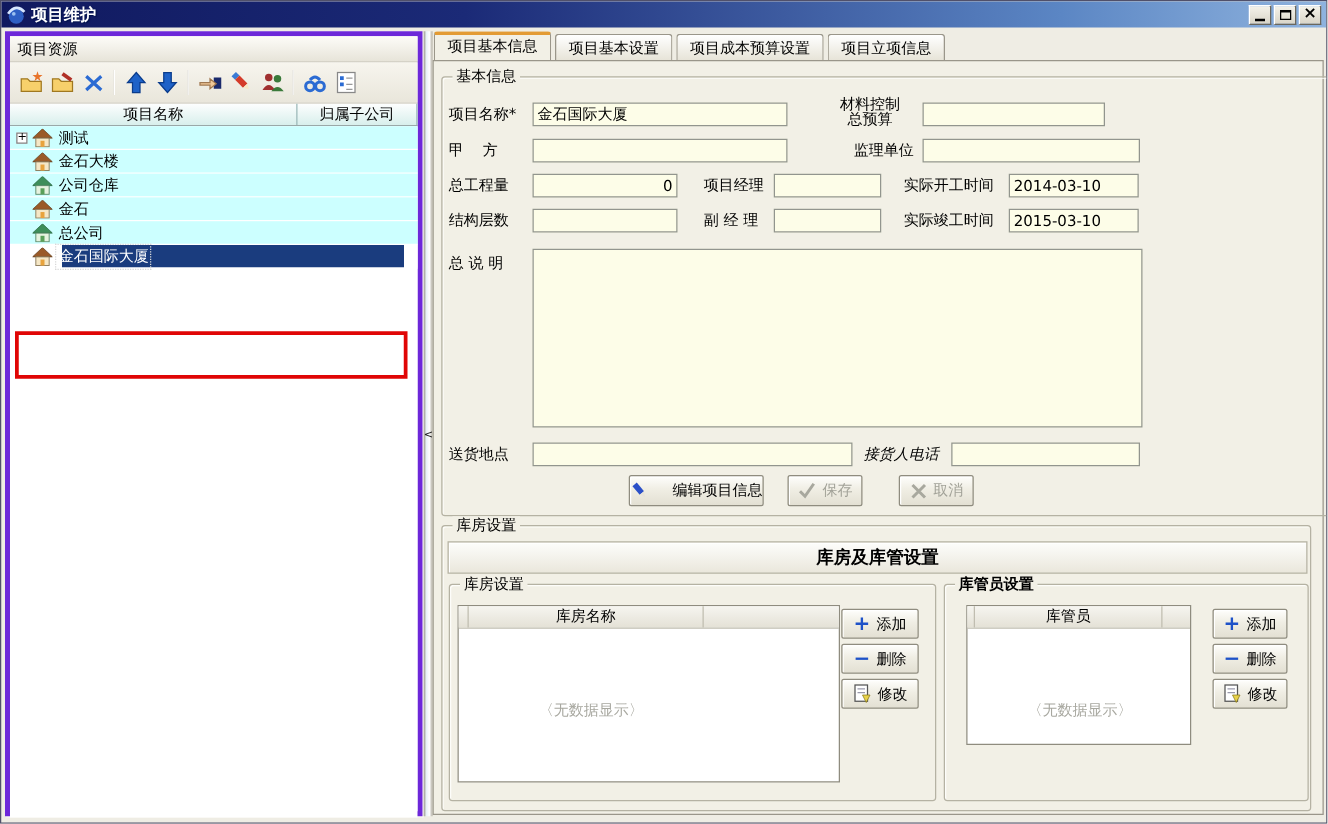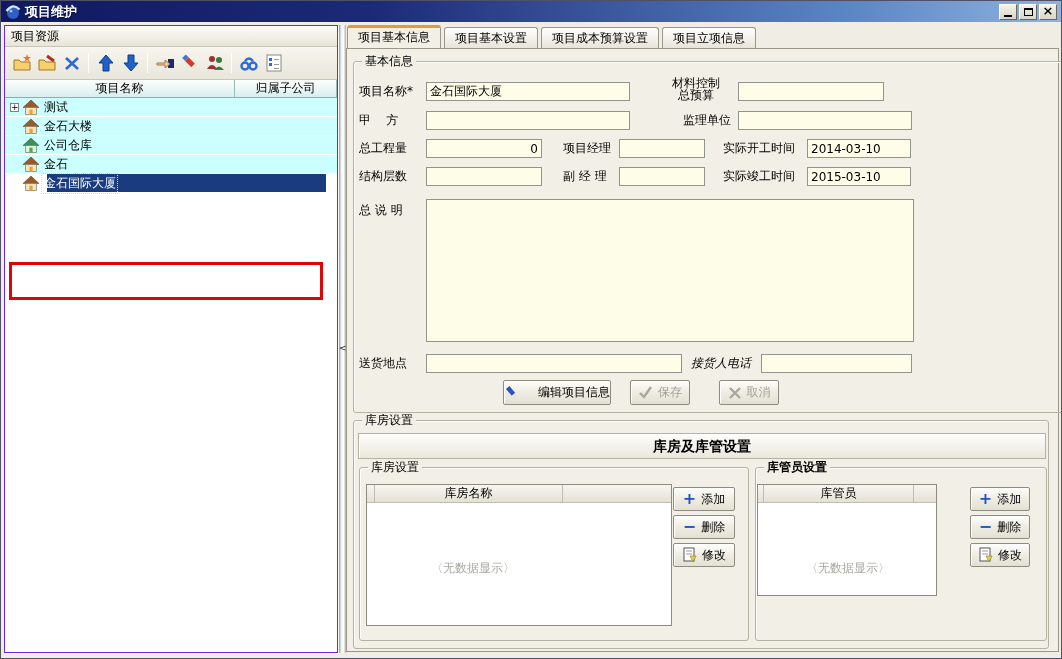--- a/index.html
+++ b/index.html
@@ -10,21 +10,21 @@
   .titlebar { position:absolute; top:0; left:0; right:0; height:21px; background:linear-gradient(90deg,#10195f 0%,#1b2a77 35%,#5b86c4 80%,#8fb3de 100%); display:flex; align-items:center; padding:0 4px; }
   .titlebar .app-icon { width:16px; height:16px; margin-right:4px; flex:0 0 auto; }
   .titlebar .title-text { color:#fff; font-weight:bold; font-size:13px; text-shadow:1px 1px 1px #00114a; flex:1; }
   .win-btns { display:flex; gap:2px; }
   .win-btn { width:18px; height:16px; background:linear-gradient(#F4F2EA,#D9D5C8); border:1px solid #fff; border-right-color:#6b675c; border-bottom-color:#6b675c; display:flex; align-items:center; justify-content:center; font-size:11px; line-height:1; cursor:default; }
   .glyph-min { width:8px; height:2px; background:#000; margin-top:8px; }
   .glyph-max { width:9px; height:8px; border:1px solid #000; border-top-width:2px; }
   .glyph-close { font-weight:bold; font-size:13px; margin-top:-2px; }
 
   
-  .left-panel { position:absolute; left:3px; top:24px; width:334px; height:628px; background:#fff; border:1px solid #6d28d9; box-shadow:1px 1px 0 #fbfaf5; }
+  .left-panel { position:absolute; left:3px; top:24px; width:334px; height:628px; background:#fff; border:4px solid #6d28d9; box-shadow:1px 1px 0 #fbfaf5; }
   .panel-caption { height:21px; line-height:21px; padding-left:6px; background:linear-gradient(#FDFCF8,#E7E4D9); border-bottom:1px solid #c9c5b8; font-size:12px; }
   .toolbar { height:33px; display:flex; align-items:center; background:linear-gradient(#F7F5EE,#E9E6DB); border-bottom:1px solid #c9c5b8; padding-left:4px; }
   .tool-btn { width:25px; height:25px; display:flex; align-items:center; justify-content:center; border:1px solid transparent; }
   .tool-sep { width:1px; height:20px; background:#b8b4a6; border-right:1px solid #fff; margin:0 4px; }
   .grid-header { height:18px; display:flex; background:linear-gradient(#FDFEFE,#D8EFEC); border-bottom:1px solid #9aa8a8; }
   .grid-header .hcell { line-height:17px; text-align:center; border-right:1px solid #9ab8b8; }
   .hcell.c1 { width:230px; }
   .hcell.c2 { flex:1; }
   .tree { position:relative; background:#fff; height:553px; }
   .tree-row { height:19px; display:flex; align-items:center; background:#CCFFFF; border-bottom:1px solid #fff; position:relative; }
@@ -205,20 +205,29 @@
       </div>
       <div class="tree-row">
         <span class="indent"></span>
         <svg class="house" viewBox="0 0 15 14">
             <polygon points="7.5,0 15,7 0,7" fill="#9a5a28" stroke="#5a3a1a" stroke-width="0.5"></polygon>
             <rect x="2.5" y="7" width="10" height="6.5" fill="#F5E7C6" stroke="#8a7a5a" stroke-width="0.7"></rect>
             <rect x="6" y="9" width="3" height="4.5" fill="#E8A33D"></rect>
           </svg>
         <span class="tlabel">金石</span>
       </div>
+      <div class="tree-row">
+        <span class="indent"></span>
+        <svg class="house" viewBox="0 0 15 14">
+            <polygon points="7.5,0 15,7 0,7" fill="#3E8E5A" stroke="#1d5a34" stroke-width="0.5"></polygon>
+            <rect x="2.5" y="7" width="10" height="6.5" fill="#E6F3E0" stroke="#5a8a6a" stroke-width="0.7"></rect>
+            <rect x="6" y="9" width="3" height="4.5" fill="#5AA05A"></rect>
+          </svg>
+        <span class="tlabel">总公司</span>
+      </div>
       <div class="tree-row selected">
         <span class="indent"></span>
         <svg class="house" viewBox="0 0 15 14">
             <polygon points="7.5,0 15,7 0,7" fill="#9a5a28" stroke="#5a3a1a" stroke-width="0.5"></polygon>
             <rect x="2.5" y="7" width="10" height="6.5" fill="#F5E7C6" stroke="#8a7a5a" stroke-width="0.7"></rect>
             <rect x="6" y="9" width="3" height="4.5" fill="#E8A33D"></rect>
           </svg>
         <span class="tlabel">金石国际大厦</span>
       </div>
       <div class="red-annotation"></div>
@@ -326,21 +335,21 @@
                 <line x1="4" y1="4" x2="10" y2="4" stroke="#99a"></line>
                 <line x1="4" y1="7" x2="10" y2="7" stroke="#99a"></line>
                 <polygon points="8,9 14,9 11,15" fill="#E8D24A" stroke="#8a7a1a" stroke-width="0.6"></polygon>
               </svg>
             <span>修改</span>
           </div>
         </div>
 
         <div class="groupbox" style="left:401px; top:46px; width:292px; height:174px;">
           <span class="gb-title" style="background:#F2F0E6;font-weight:bold;">库管员设置</span>
-          <div class="list-box" style="left:1px; top:16px; width:180px; height:112px;">
+          <div class="list-box" style="left:17px; top:16px; width:180px; height:112px;">
             <div class="list-header">
               <div class="lh-stub" style="width:6px;"></div>
               <div class="lh-cell" style="width:150px;">库管员</div>
             </div>
             <div class="empty-text" style="left:0; top:75px; width:180px;">〈无数据显示〉</div>
           </div>
           <div class="btn" style="left:214px; top:19px; width:60px; height:24px;">
             <span class="plus-glyph">+</span>
             <span>添加</span>
           </div>

